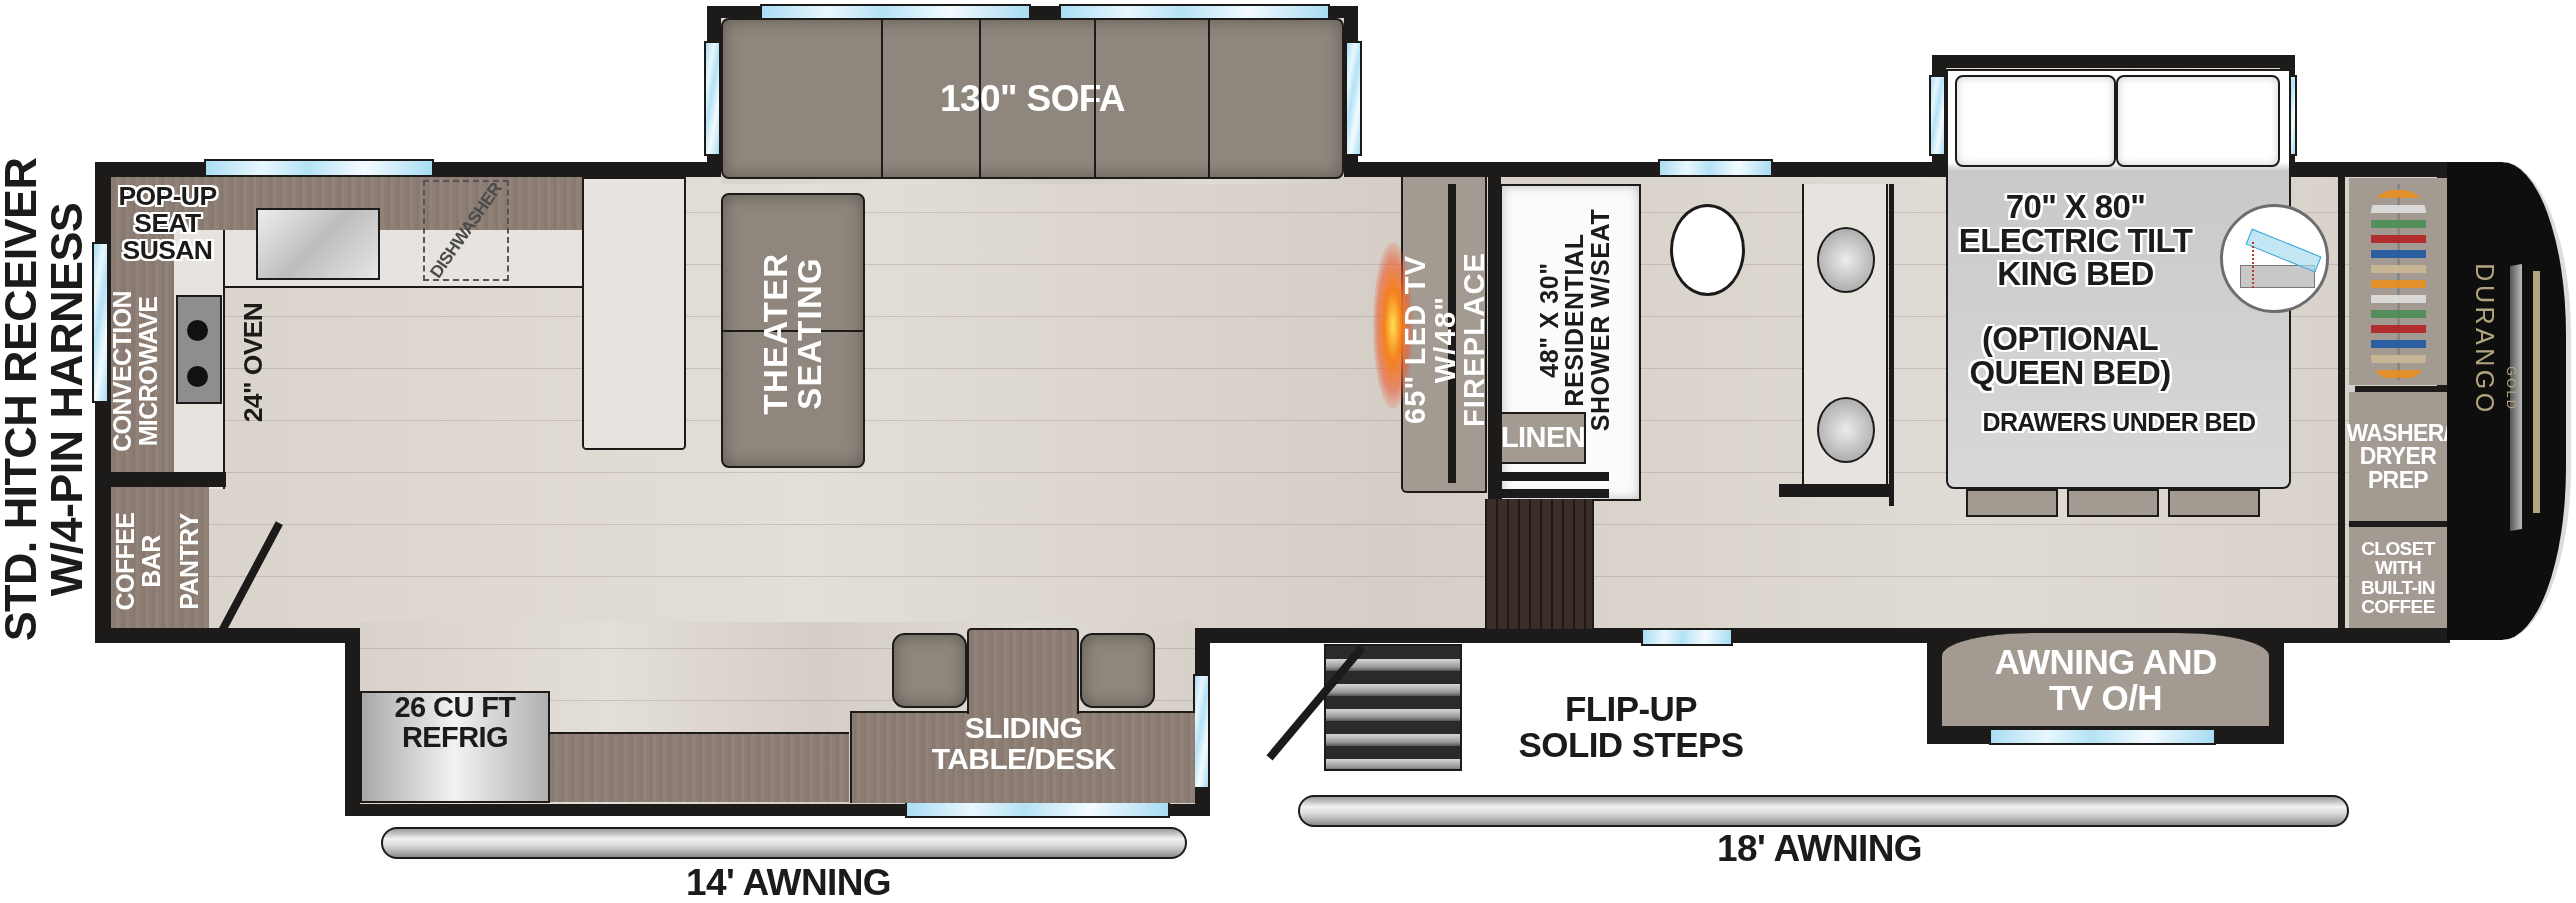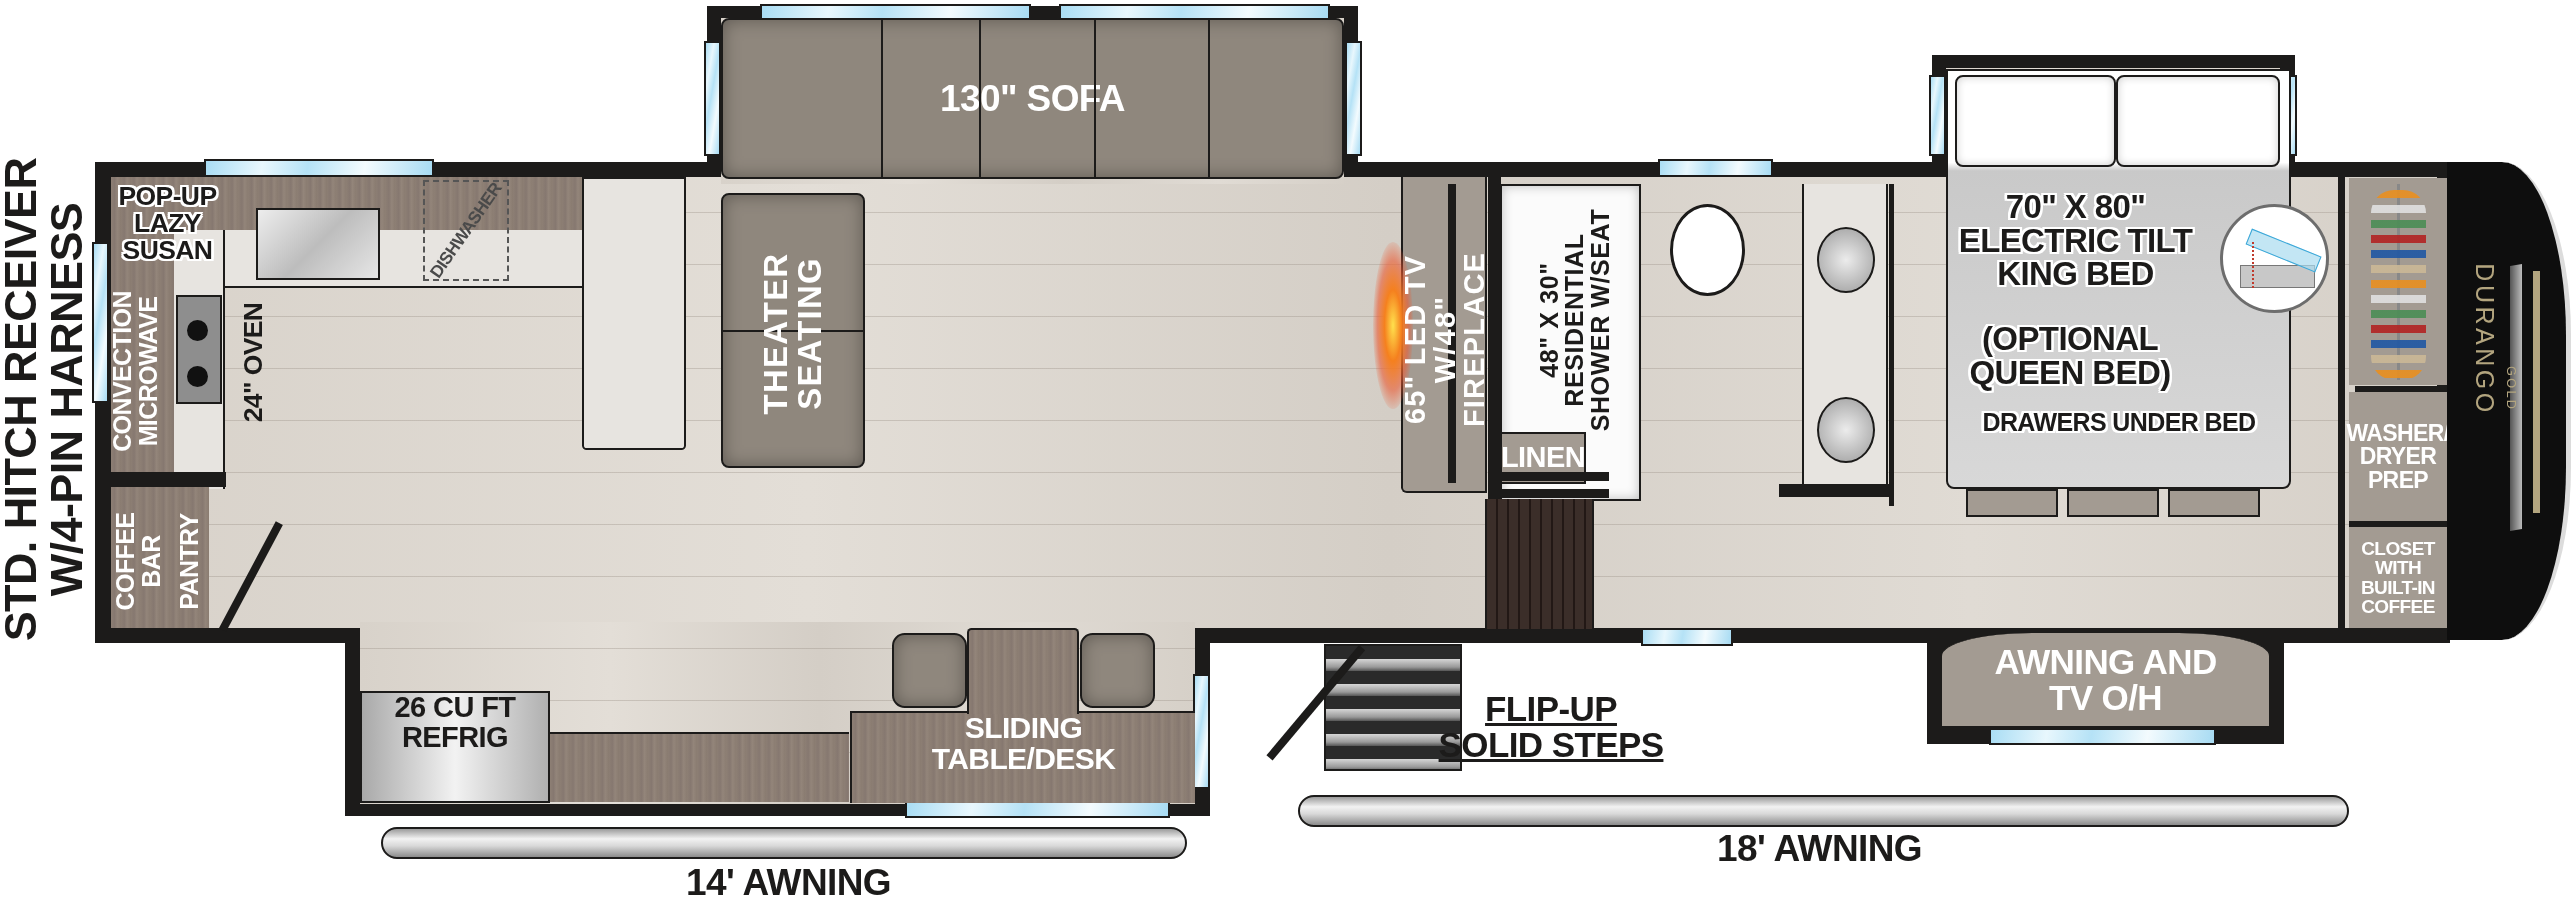--- a/index.html
+++ b/index.html
@@ -73,21 +73,21 @@
 <div class="rot" style="left:397px;top:213px;width:138px;height:35px;transform:rotate(-55deg);">
   <div class="lbl" style="font-size:17.3px;color:#4a4a4a;">DISHWASHER</div>
 </div>
 
 <div class="abs" style="left:176px;top:295px;width:46px;height:109px;background:#8e8e8e;border:2.3px solid #1c1b1a;">
   <div class="abs" style="left:9.2px;top:23px;width:21px;height:21px;border-radius:50%;background:#111;"></div>
   <div class="abs" style="left:9.2px;top:69px;width:21px;height:21px;border-radius:50%;background:#111;"></div>
 </div>
 
 <div class="lbl lbl-outline abs" style="left:113px;top:183px;width:109px;font-size:26.5px;">POP-UP
-LAZY
+SEAT
 SUSAN</div>
 <div class="rot" style="left:49px;top:340px;width:173px;height:63px;transform:rotate(-90deg);">
   <div class="lbl lbl-white" style="font-size:25px;">CONVECTION
 MICROWAVE</div>
 </div>
 <div class="rot" style="left:190px;top:345px;width:127px;height:35px;transform:rotate(-90deg);">
   <div class="lbl lbl-black" style="font-size:26.5px;">24" OVEN</div>
 </div>
 
 <div class="abs wall" style="left:111px;top:472px;width:115px;height:15px;"></div>
@@ -138,21 +138,21 @@
 W/48" FIREPLACE</div>
 </div>
 
 <div class="abs wall" style="left:1488px;top:177px;width:12.7px;height:461px;"></div>
 <div class="abs" style="left:1500px;top:184px;width:141px;height:317px;background:#fbfbfb;border:2.3px solid #1c1b1a;box-shadow:inset 0 0 10.4px rgba(0,0,0,0.25);"></div>
 <div class="rot" style="left:1437px;top:271px;width:276px;height:98px;transform:rotate(-90deg);">
   <div class="lbl lbl-black" style="font-size:25px;letter-spacing:0.6px;">48" X 30"
 RESIDENTIAL
 SHOWER W/SEAT</div>
 </div>
-<div class="abs taupe" style="left:1500px;top:412px;width:86px;height:52px;border:2.3px solid #1c1b1a;display:flex;align-items:center;justify-content:center;margin-top:20px;">
+<div class="abs taupe" style="left:1500px;top:412px;width:86px;height:52px;border:2.3px solid #1c1b1a;display:flex;align-items:center;justify-content:center;">
   <div class="lbl lbl-white" style="font-size:29px;">LINEN</div>
 </div>
 <div class="abs wall" style="left:1500px;top:472px;width:109px;height:9.2px;"></div>
 <div class="abs wall" style="left:1500px;top:489px;width:109px;height:9.2px;"></div>
 
 <div class="abs" style="left:1485px;top:499px;width:109px;height:130px;background:repeating-linear-gradient(90deg,#3b2e29 0px,#3b2e29 9.2px,#221815 9.2px,#221815 11px);border-left:2.3px solid #1c1b1a;border-right:2.3px solid #1c1b1a;"></div>
 
 <div class="abs" style="left:1670px;top:204px;width:75px;height:92px;background:#fff;border:3.5px solid #1c1b1a;border-radius:50%;"></div>
 
 <div class="abs counter" style="left:1802px;top:184px;width:86px;height:305px;border-width:0 2.3px 0 2.3px;"></div>
@@ -207,21 +207,21 @@
 <div class="abs" style="left:2533px;top:271px;width:7px;height:242px;background:#b3a57f;"></div>
 <div class="rot" style="left:2404px;top:322px;width:161px;height:35px;transform:rotate(90deg);">
   <div class="lbl" style="font-size:25px;color:#b3a57f;font-weight:normal;letter-spacing:3.5px;">DURANGO</div>
 </div>
 <div class="rot" style="left:2476px;top:380px;width:69px;height:17.3px;transform:rotate(90deg);">
   <div class="lbl" style="font-size:12.7px;color:#b3a57f;font-weight:normal;letter-spacing:2.3px;">GOLD</div>
 </div>
 
 <div class="abs steps" style="left:1324px;top:644px;width:138px;height:127px;"></div>
 <div class="abs" style="left:1359px;top:645px;width:8px;height:144px;background:#1c1b1a;transform:rotate(40deg);transform-origin:top left;"></div>
-<div class="lbl lbl-black abs" style="left:1430px;top:691px;width:242px;font-size:35px;text-decoration:underline;">FLIP-UP
+<div class="lbl lbl-black abs" style="left:1510px;top:691px;width:242px;font-size:35px;">FLIP-UP
 SOLID STEPS</div>
 
 <div class="abs awning" style="left:381px;top:827px;width:806px;height:32px;"></div>
 <div class="lbl lbl-black abs" style="left:616px;top:864px;width:345px;font-size:37px;">14' AWNING</div>
 
 <div class="abs awning" style="left:1298px;top:795px;width:1051px;height:32px;"></div>
 <div class="lbl lbl-black abs" style="left:1647px;top:830px;width:345px;font-size:37px;">18' AWNING</div>
 
 
 </body></html>

